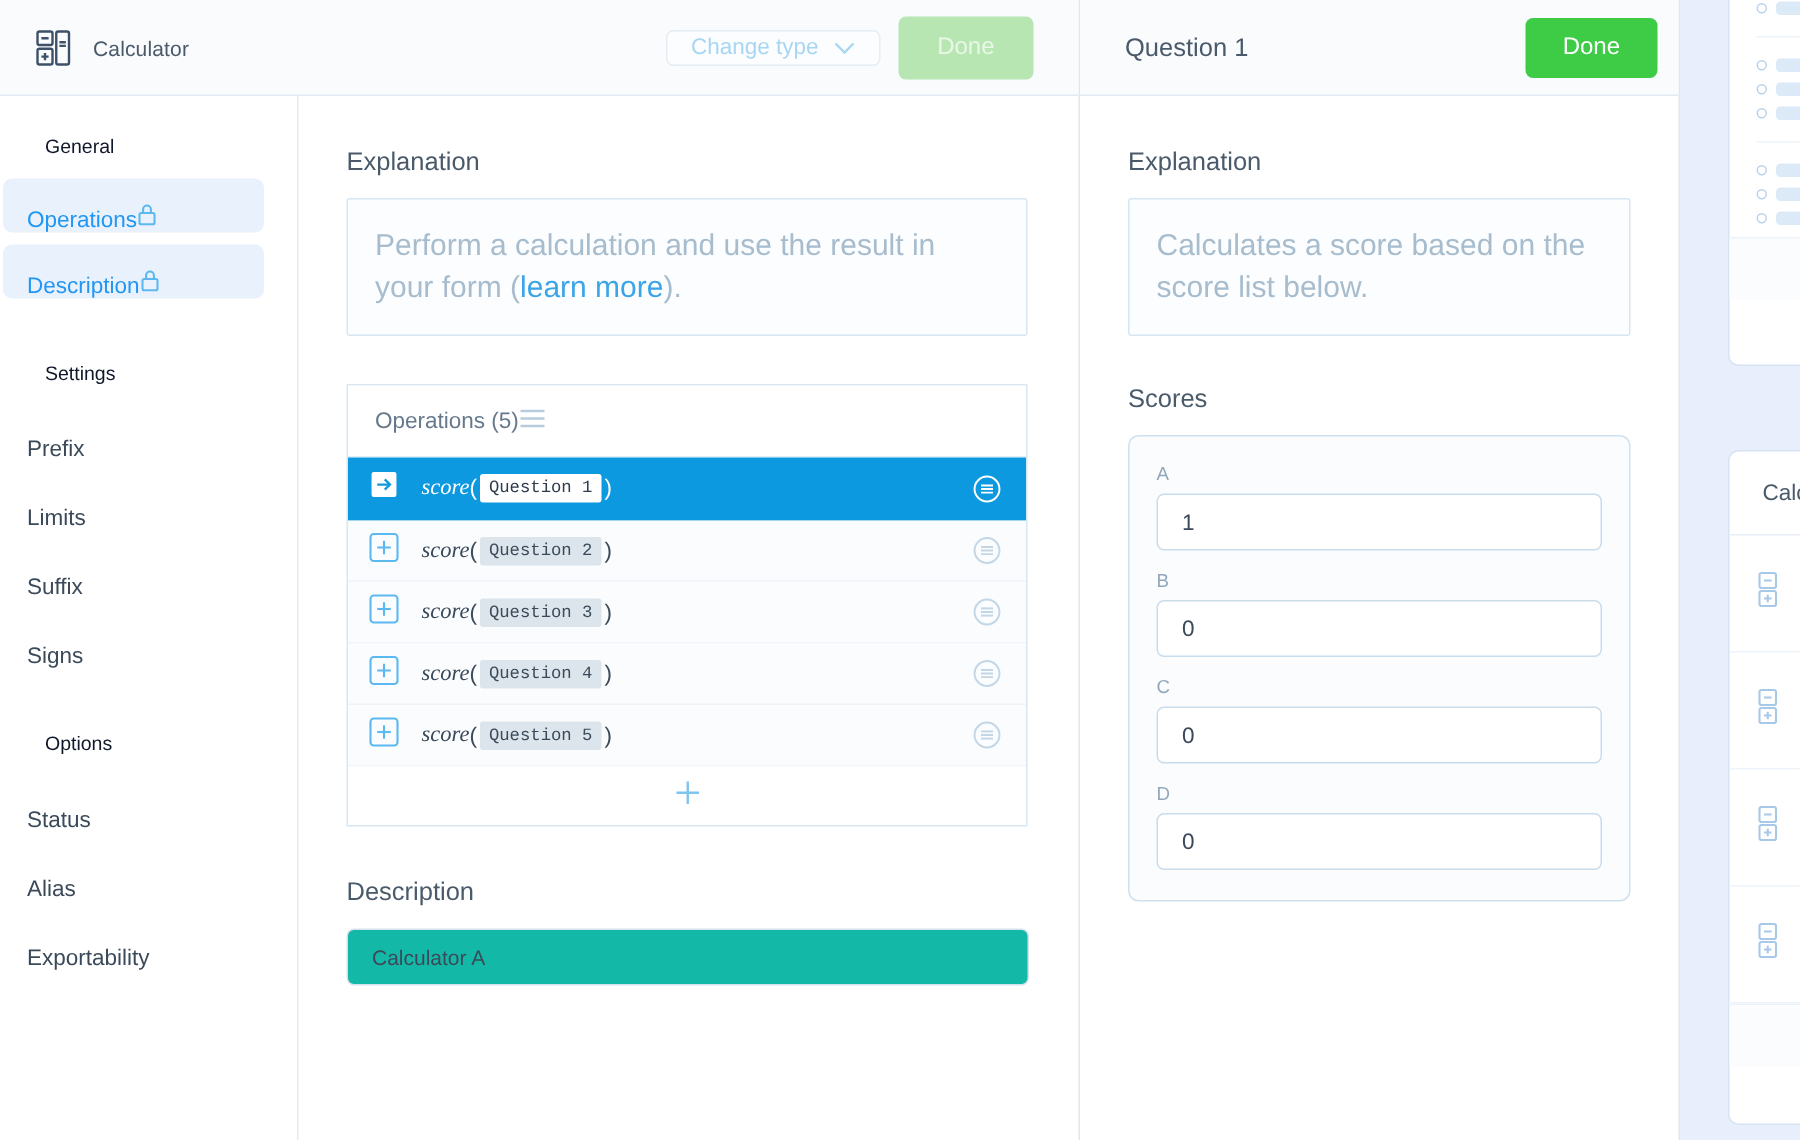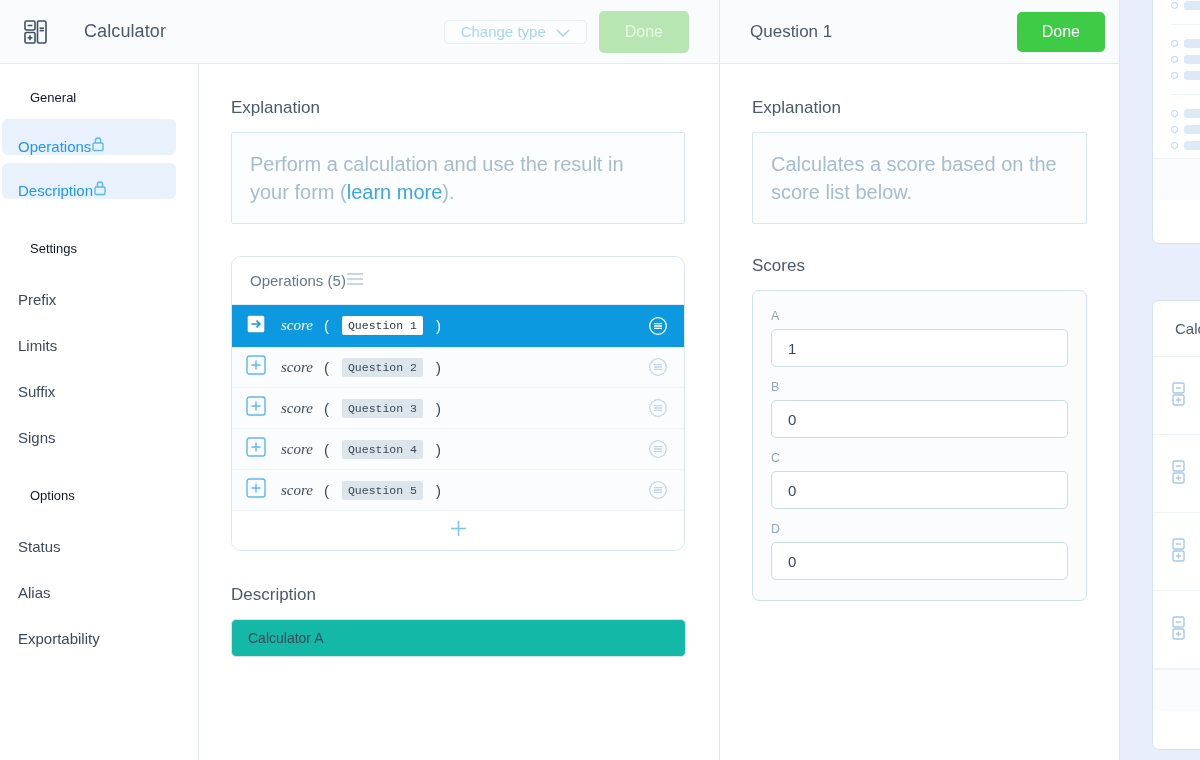--- a/index.html
+++ b/index.html
@@ -13,21 +13,21 @@
 
   
   .editor { width: 720px; height: 760px; background: #ffffff; display: flex; flex-direction: column; border-right: 1px solid #dfe6ee; }
 
   .editor-header {
     height: 64px; min-height: 64px; background: #f9fbfd;
     border-bottom: 1px solid #e4eaf1;
     display: flex; align-items: center; padding: 0 16px;
   }
   .logo-icon { width: 30px; height: 30px; margin-left: 6px; display: block; }
-  .editor-title { font-size: 18px; color: #4a5a6b; margin-left: 32px; letter-spacing: .1px; }
+  .editor-title { font-size: 14px; color: #4a5a6b; margin-left: 10px; letter-spacing: .1px; }
   .header-actions { margin-left: auto; display: flex; align-items: center; gap: 12px; padding-right: 14px; }
   .btn-changetype {
     height: 24px; padding: 0 16px; border: 1px solid #e6edf4; border-radius: 5px;
     background: #fbfdff; color: #a8d6f2; font-size: 15px;
     display: flex; align-items: center; gap: 10px; cursor: pointer;
   }
   .chev { width: 14px; height: 8px; }
   .btn-done-ghost {
     height: 42px; padding: 0 26px; border: none; border-radius: 5px;
     background: #b8e6b2; color: #e8f7e6; font-size: 16px; cursor: pointer;
@@ -51,33 +51,33 @@
 
   
   .main { flex: 1; padding: 34px 34px 0 32px; overflow: hidden; }
   .sec-title { font-size: 17px; color: #4a5a6b; margin-bottom: 14px; }
   .explain-box {
     border: 1px solid #d6e6f2; border-radius: 2px; background: #fbfdff;
     padding: 17px 18px; font-size: 20px; color: #a7bccd; line-height: 1.4;
   }
   .explain-box a { color: #3ca5e8; text-decoration: none; }
 
-  .ops-card { margin-top: 32px; border: 1px solid #d9e7f2; border-radius: 10px; overflow: hidden; background: #fff; }
+  .ops-card { margin-top: 32px; border: 1px solid #d9e7f2; border-radius: 0; overflow: hidden; background: #fff; }
   .ops-head {
     height: 48px; display: flex; align-items: center; padding: 0 16px 0 18px;
     font-size: 15px; color: #66798c; border-bottom: 1px solid #e3edf5; background:#fff;
   }
   .ops-head .burger { margin-left: auto; width: 18px; height: 14px; }
   .op-row {
     height: 41px; display: flex; align-items: center; padding: 0 16px 0 14px;
     border-bottom: 1px solid #eef4f9; background: #fafcfe; cursor: pointer;
   }
   .op-row.selected { background: #0d99e0; border-bottom-color: #0d99e0; height: 42px; }
   .op-badge { width: 20px; height: 20px; min-width: 20px; }
-  .op-expr { margin-left: 15px; font-size: 14px; color: #3b4a5a; display: flex; align-items: center; gap: 11px; }
+  .op-expr { margin-left: 15px; font-size: 14px; color: #3b4a5a; display: flex; align-items: center; gap: 0; }
   .op-row.selected .op-expr { color: #ffffff; }
   .op-fn { font-style: italic; font-family: "Liberation Serif", serif; font-size: 15px; }
   .op-paren { font-size: 15px; }
   .op-arg {
     font-family: "Liberation Mono", monospace; font-size: 11.5px;
     background: #dde5ec; color: #3b4a5a; padding: 3px 6px; border-radius: 2px; margin: 0 2px;
   }
   .op-row.selected .op-arg { background: #ffffff; color: #2d3b4a; }
   .op-menu { margin-left: auto; width: 20px; height: 20px; }
   .ops-add { height: 39px; display: flex; align-items: center; justify-content: center; background: #fff; cursor: pointer; }

